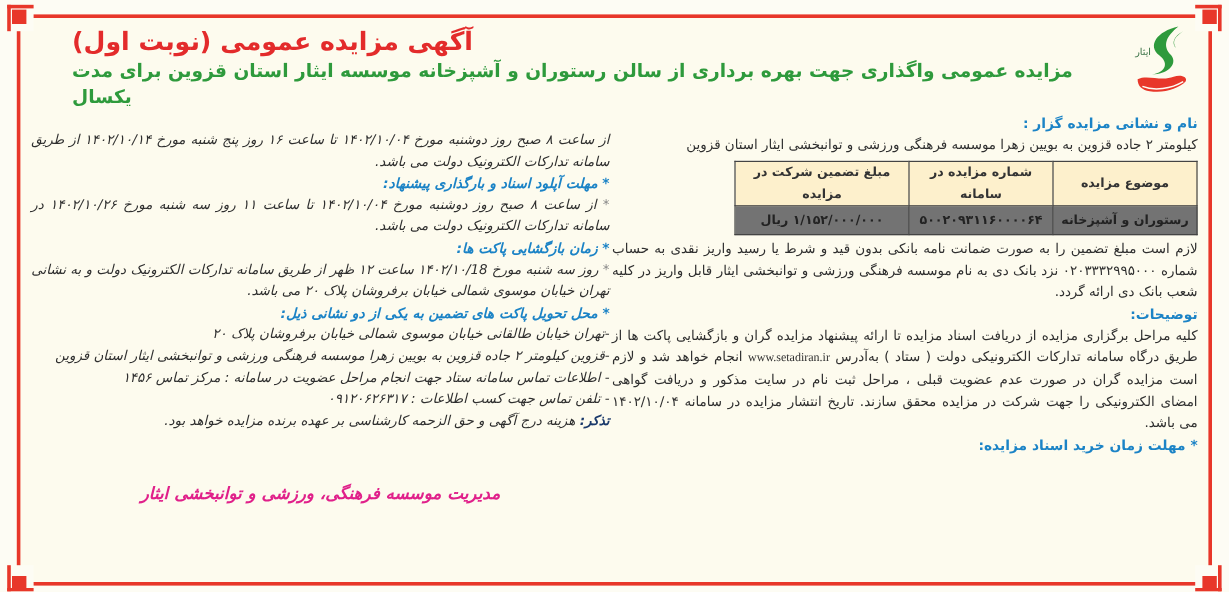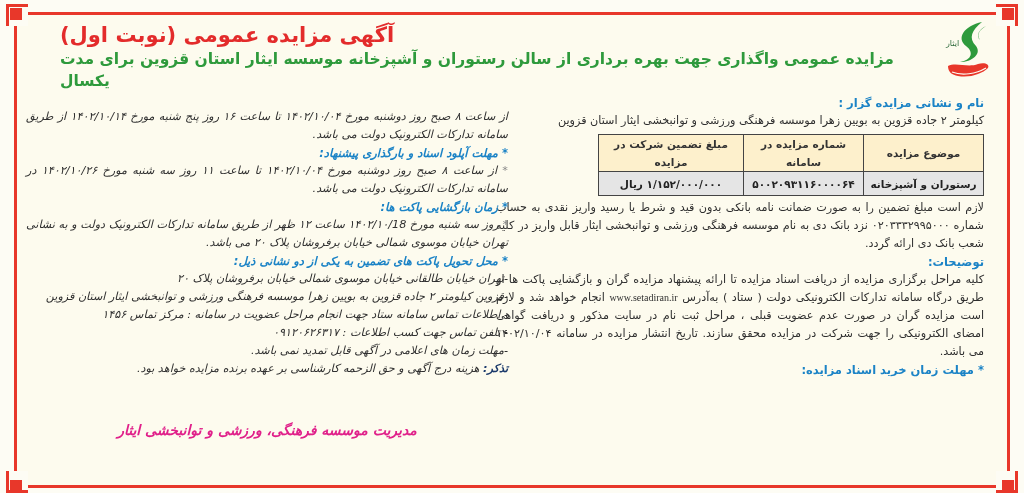--- a/index.html
+++ b/index.html
@@ -19,33 +19,33 @@
   .cs-tr { right: 6px; top: 4px; border-left: none; border-bottom: none; }
   .cs-bl { left: 6px; bottom: 0px; border-right: none; border-top: none; }
   .cs-br { right: 6px; bottom: 0px; border-left: none; border-top: none; }
 
   .logo { position: absolute; right: 26px; top: 16px; width: 56px; height: 68px; }
   .header { position: absolute; left: 60px; right: 100px; top: 22px; text-align: left; direction: rtl; }
   .title { color: #e32b2b; font-weight: bold; font-size: 21px; line-height: 26px; }
   .subtitle { color: #2e9a3c; font-weight: bold; font-size: 15.5px; line-height: 22px; }
 
   .col { position: absolute; direction: rtl; text-align: right; font-size: 11.2px; line-height: 18px; }
-  .col-right { right: 40px; top: 94px; width: 488px; }
+  .col-right { right: 26px; top: 94px; width: 488px; }
   .col-left { left: 26px; top: 108px; width: 482px; font-style: italic; }
 
   .h { color: #1b83c6; font-weight: bold; font-size: 11.5px; }
   .star-grey { color: #888; }
   .p { color: #2f2f2f; }
   .justify { text-align: justify; text-align-last: right; }
   .ltr { direction: ltr; unicode-bidi: embed; font-family: "Liberation Serif", serif; font-size: 10px; }
 
   table.bid { border-collapse: collapse; width: 386px; margin: 4px 0 3px 0; font-size: 10.5px; }
   table.bid td, table.bid th { border: 1.5px solid #444; height: 24px; text-align: center; padding: 0 6px; }
   table.bid th { background: #fdf0cc; font-weight: bold; color: #333; }
-  table.bid td { background: #e5e5e5; font-weight: bold; color: #222; }
+  table.bid td { background: #737373; font-weight: bold; color: #222; }
 
   .tazakor { color: #1b3a6b; font-weight: bold; }
   .footer-sig { color: #e0208a; font-weight: bold; font-size: 14px; line-height: 22px; text-align: center; margin-top: 41px; }
 </style>
 </head>
 <body>
 
 <div class="frame"></div>
 <div class="corner-step cs-tl"></div>
 <div class="corner-step cs-tr"></div>
@@ -106,19 +106,18 @@
   <div class="p justify">از ساعت ۸ صبح روز دوشنبه مورخ ۱۴۰۲/۱۰/۰۴ تا ساعت ۱۶ روز پنج شنبه مورخ ۱۴۰۲/۱۰/۱۴ از طریق سامانه تدارکات الکترونیک دولت می باشد.</div>
   <div class="h">* مهلت آپلود اسناد و بارگذاری پیشنهاد:</div>
   <div class="p justify"><span class="star-grey">* </span><span>از ساعت ۸ صبح روز دوشنبه مورخ ۱۴۰۲/۱۰/۰۴ تا ساعت ۱۱ روز سه شنبه مورخ ۱۴۰۲/۱۰/۲۶ در سامانه تدارکات الکترونیک دولت می باشد.</span></div>
   <div class="h">* زمان بازگشایی پاکت ها:</div>
   <div class="p justify"><span class="star-grey">* </span><span>روز سه شنبه مورخ ۱۴۰۲/۱۰/18 ساعت ۱۲ ظهر از طریق سامانه تدارکات الکترونیک دولت و به نشانی تهران خیابان موسوی شمالی خیابان برفروشان پلاک ۲۰ می باشد.</span></div>
   <div class="h">* محل تحویل پاکت های تضمین به یکی از دو نشانی ذیل:</div>
   <div class="p">-تهران خیابان طالقانی خیابان موسوی شمالی خیابان برفروشان پلاک ۲۰</div>
   <div class="p justify">-قزوین کیلومتر ۲ جاده قزوین به بویین زهرا موسسه فرهنگی ورزشی و توانبخشی ایثار استان قزوین</div>
   <div class="p">- اطلاعات تماس سامانه ستاد جهت انجام مراحل عضویت در سامانه : مرکز تماس ۱۴۵۶</div>
   <div class="p">- تلفن تماس جهت کسب اطلاعات : ۰۹۱۲۰۶۲۶۳۱۷</div>
-  <div class="p">-مهلت زمان های اعلامی در آگهی قابل تمدید نمی باشد.</div>
   <div class="p">
     <span class="tazakor">تذکر:</span>
     <span>هزینه درج آگهی و حق الزحمه کارشناسی بر عهده برنده مزایده خواهد بود.</span>
   </div>
   <div class="footer-sig">مدیریت موسسه فرهنگی، ورزشی و توانبخشی ایثار</div>
 </div>
 
 </body></html>

